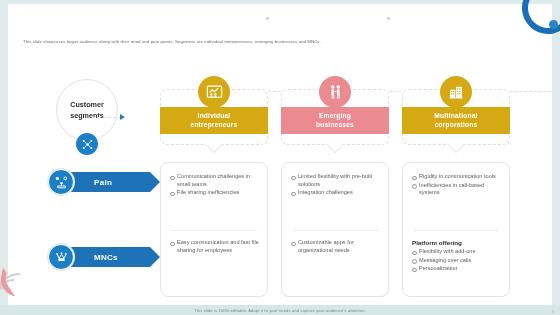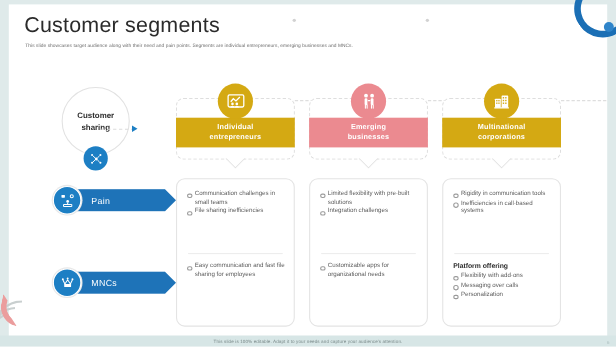--- a/index.html
+++ b/index.html
@@ -179,23 +179,23 @@
     position: absolute;
     right: -10px;
     top: 0;
     width: 0; height: 0;
     border-left: 10px solid #1e73b8;
     border-top: 10px solid transparent;
     border-bottom: 10px solid transparent;
   }
   .chev .lab {
     font-size: 8px;
-    font-weight: normal;
+    font-weight: bold;
     color: #ffffff;
-    margin-left: 25px;
+    margin-left: 36px;
     letter-spacing: 0.3px;
   }
   .rail-icon {
     position: absolute;
     left: 4px;
     top: 0px;
     width: 26px;
     height: 26px;
     border-radius: 50%;
     background: #1d7fc4;
@@ -361,26 +361,25 @@
 </head>
 <body>
 
 <div id="slide">
 
   <div class="deco-tr"></div>
   <div class="deco-tr-dot"></div>
 
   <div id="canvas">
 
-    <div class="page-title">Customer segments</div>
     <div class="page-subtitle">This slide showcases target audience along with their need and pain points. Segments are individual entrepreneurs, emerging businesses and MNCs.</div>
 
     <div class="seg-circle">
       <div class="l1">Customer</div>
-      <div class="l2">sharing</div>
+      <div class="l2">segments</div>
     </div>
     <div class="seg-dashline"></div>
     <div class="seg-arrow"></div>
 
     <div class="seg-icon-badge">
       <svg width="13" height="13" viewBox="0 0 24 24" fill="none" stroke="#ffffff" stroke-width="1.6">
         <circle cx="12" cy="12" r="2.4" fill="#ffffff" stroke="none"></circle>
         <circle cx="5" cy="5.5" r="1.7" fill="#ffffff" stroke="none"></circle>
         <circle cx="19" cy="5.5" r="1.7" fill="#ffffff" stroke="none"></circle>
         <circle cx="5" cy="18.5" r="1.7" fill="#ffffff" stroke="none"></circle>

